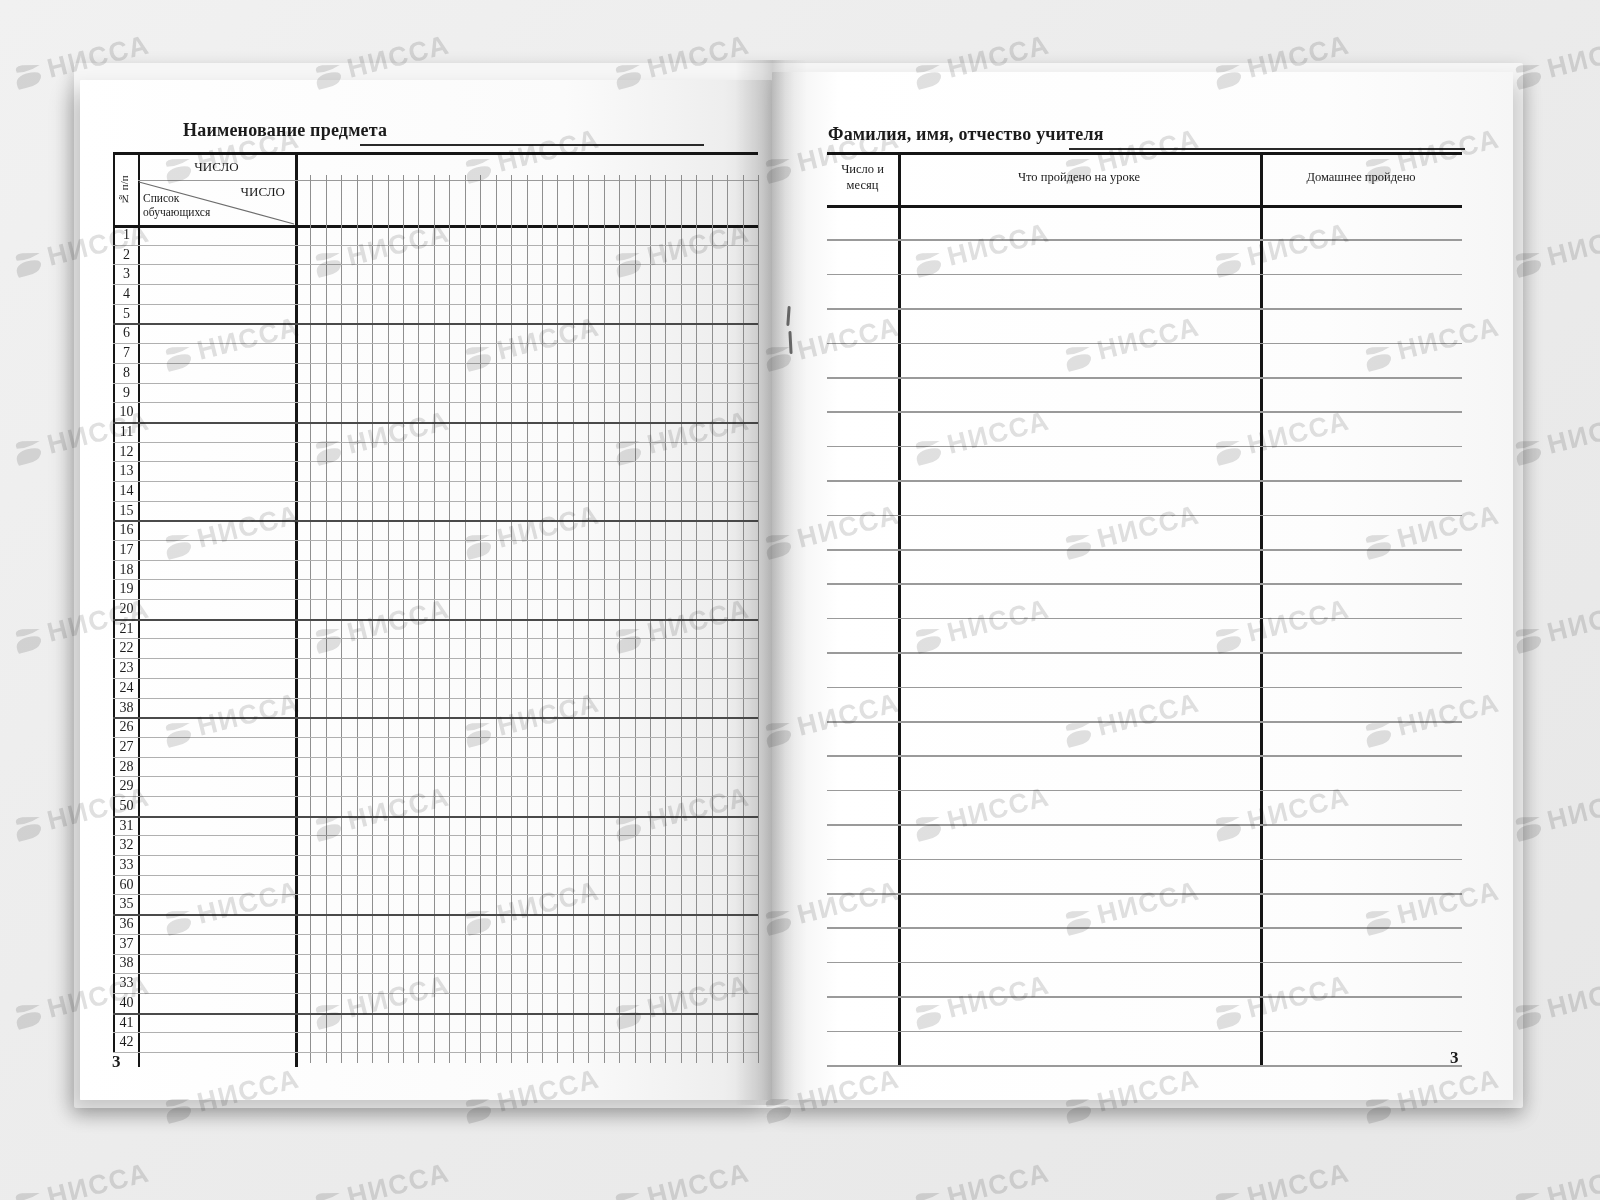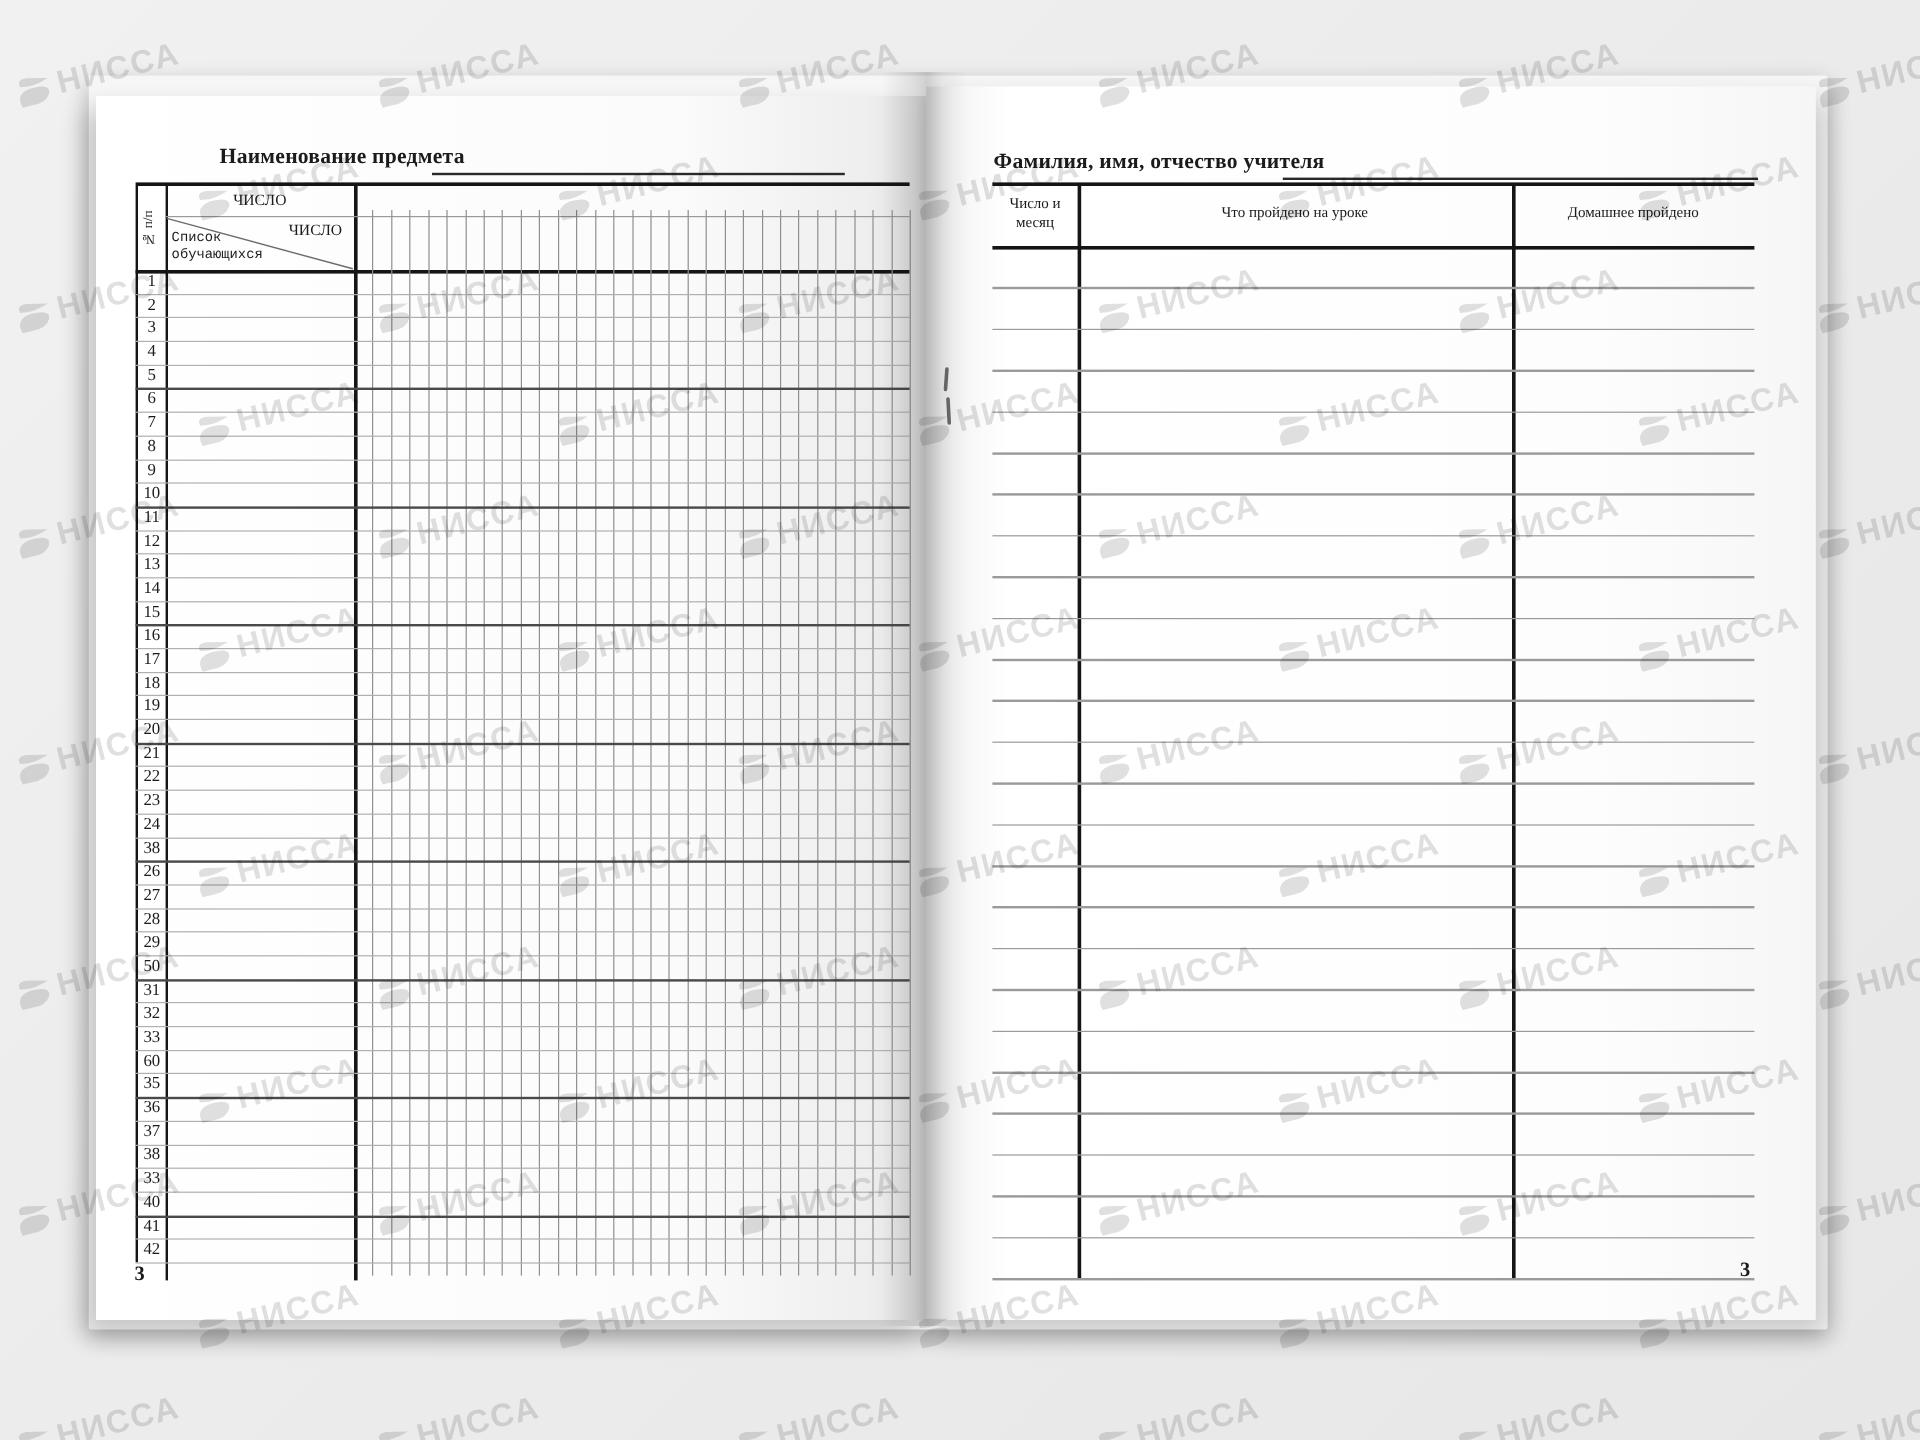--- a/index.html
+++ b/index.html
@@ -58,21 +58,21 @@
   .lt-headline{position:absolute;left:0;right:0;top:70px;height:3px;background:#151515;}
   .lt-mline{position:absolute;left:25px;right:0;top:25px;height:1px;background:#9a9a9a;}
   .lbl{position:absolute;font-size:13px;}
   .lbl-npp{
     left:-2px;top:0;width:26px;height:70px;font-size:11px;
     writing-mode:vertical-rl;transform:rotate(180deg);
     display:flex;align-items:center;justify-content:center;white-space:nowrap;
   }
   .lbl-month{left:25px;top:4px;width:157px;text-align:center;}
   .lbl-day{left:25px;top:29px;width:147px;text-align:right;}
-  .lbl-students{left:30px;top:37px;width:86px;font-size:11.5px;line-height:1.2;font-family:Liberation Mono, monospace;}
+  .lbl-students{left:30px;top:37px;width:86px;font-size:11.5px;line-height:1.2;}
   .lt-diag{position:absolute;left:25px;top:25px;}
   .lgrid-v{position:absolute;top:20px;width:1px;height:888px;background:#8f8f8f;}
   .lrow-line{position:absolute;left:0;right:0;height:1px;background:#b0b0b0;}
   .lrow-line.strong{height:2px;background:#4a4a4a;}
   .lrownums{position:absolute;left:2px;top:70px;width:23px;}
   .lrow-num{height:19.69px;line-height:19.5px;text-align:center;font-size:14px;}
 
   
   .rtable{
     position:absolute;left:55px;top:80px;width:635px;height:910px;

